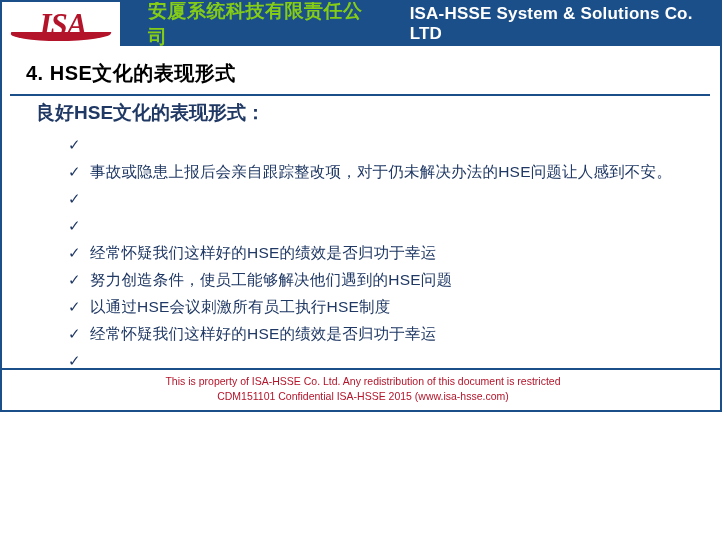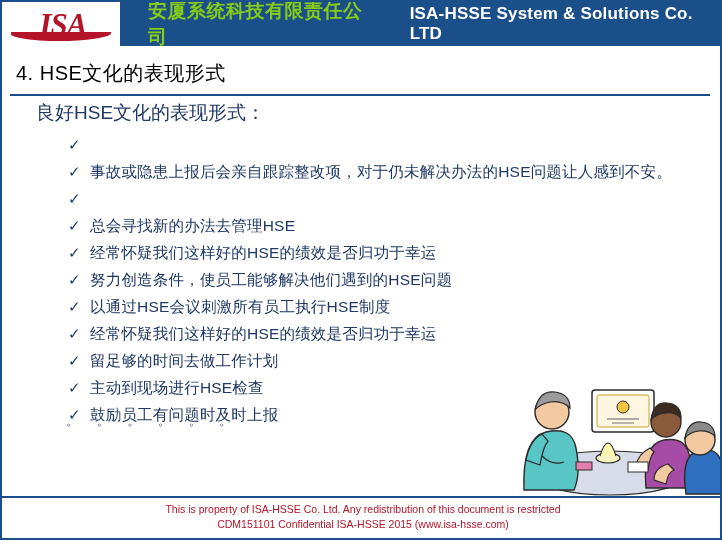--- a/index.html
+++ b/index.html
@@ -9,21 +9,21 @@
   body {
     width: 722px;
     height: 540px;
     font-family: "Liberation Sans", sans-serif;
     background: #ffffff;
     overflow: hidden;
   }
   .slide {
     position: relative;
     width: 722px;
-    height: 540px;
+    height: 412px;
     box-sizing: border-box;
     border: 2px solid #1b4f8a;
     background: #ffffff;
     overflow: hidden;
   }
   
   .header {
     position: absolute;
     left: 0;
     top: 0;
@@ -85,41 +85,41 @@
   
   .content {
     position: absolute;
     left: 0;
     top: 44px;
     width: 722px;
     height: 452px;
   }
   .slide-title {
     position: absolute;
-    left: 14px;
+    left: 24px;
     top: 14px;
     font-size: 20px;
-    font-weight: normal;
+    font-weight: bold;
     color: #000000;
     letter-spacing: 0.5px;
   }
   .title-underline {
     position: absolute;
     left: 8px;
     top: 48px;
     width: 700px;
     height: 2px;
     background: #1b4f8a;
   }
   .subtitle {
     position: absolute;
     left: 34px;
     top: 54px;
     font-size: 19px;
-    font-weight: normal;
+    font-weight: bold;
     color: #1f3864;
   }
   .bullets {
     position: absolute;
     left: 66px;
     top: 86px;
     width: 630px;
   }
   .bullet {
     display: flex;
@@ -201,41 +201,39 @@
       </div>
       <div class="bullet">
         <span class="check">✓</span>
         <span class="btext">事故或隐患上报后会亲自跟踪整改项，对于仍未解决办法的HSE问题让人感到不安。</span>
       </div>
       <div class="bullet">
         <span class="check">✓</span>
       </div>
       <div class="bullet">
         <span class="check">✓</span>
-        <span class="btext">总会寻找新的办法去管理HSE</span>
       </div>
       <div class="bullet">
         <span class="check">✓</span>
         <span class="btext">经常怀疑我们这样好的HSE的绩效是否归功于幸运</span>
       </div>
       <div class="bullet">
         <span class="check">✓</span>
         <span class="btext">努力创造条件，使员工能够解决他们遇到的HSE问题</span>
       </div>
       <div class="bullet">
         <span class="check">✓</span>
         <span class="btext">以通过HSE会议刺激所有员工执行HSE制度</span>
       </div>
       <div class="bullet">
         <span class="check">✓</span>
         <span class="btext">经常怀疑我们这样好的HSE的绩效是否归功于幸运</span>
       </div>
       <div class="bullet">
         <span class="check">✓</span>
-        <span class="btext">留足够的时间去做工作计划</span>
       </div>
       <div class="bullet">
         <span class="check">✓</span>
         <span class="btext">主动到现场进行HSE检查</span>
       </div>
       <div class="bullet">
         <span class="check">✓</span>
         <span class="btext">鼓励员工有问题时及时上报</span>
       </div>
     </div>

